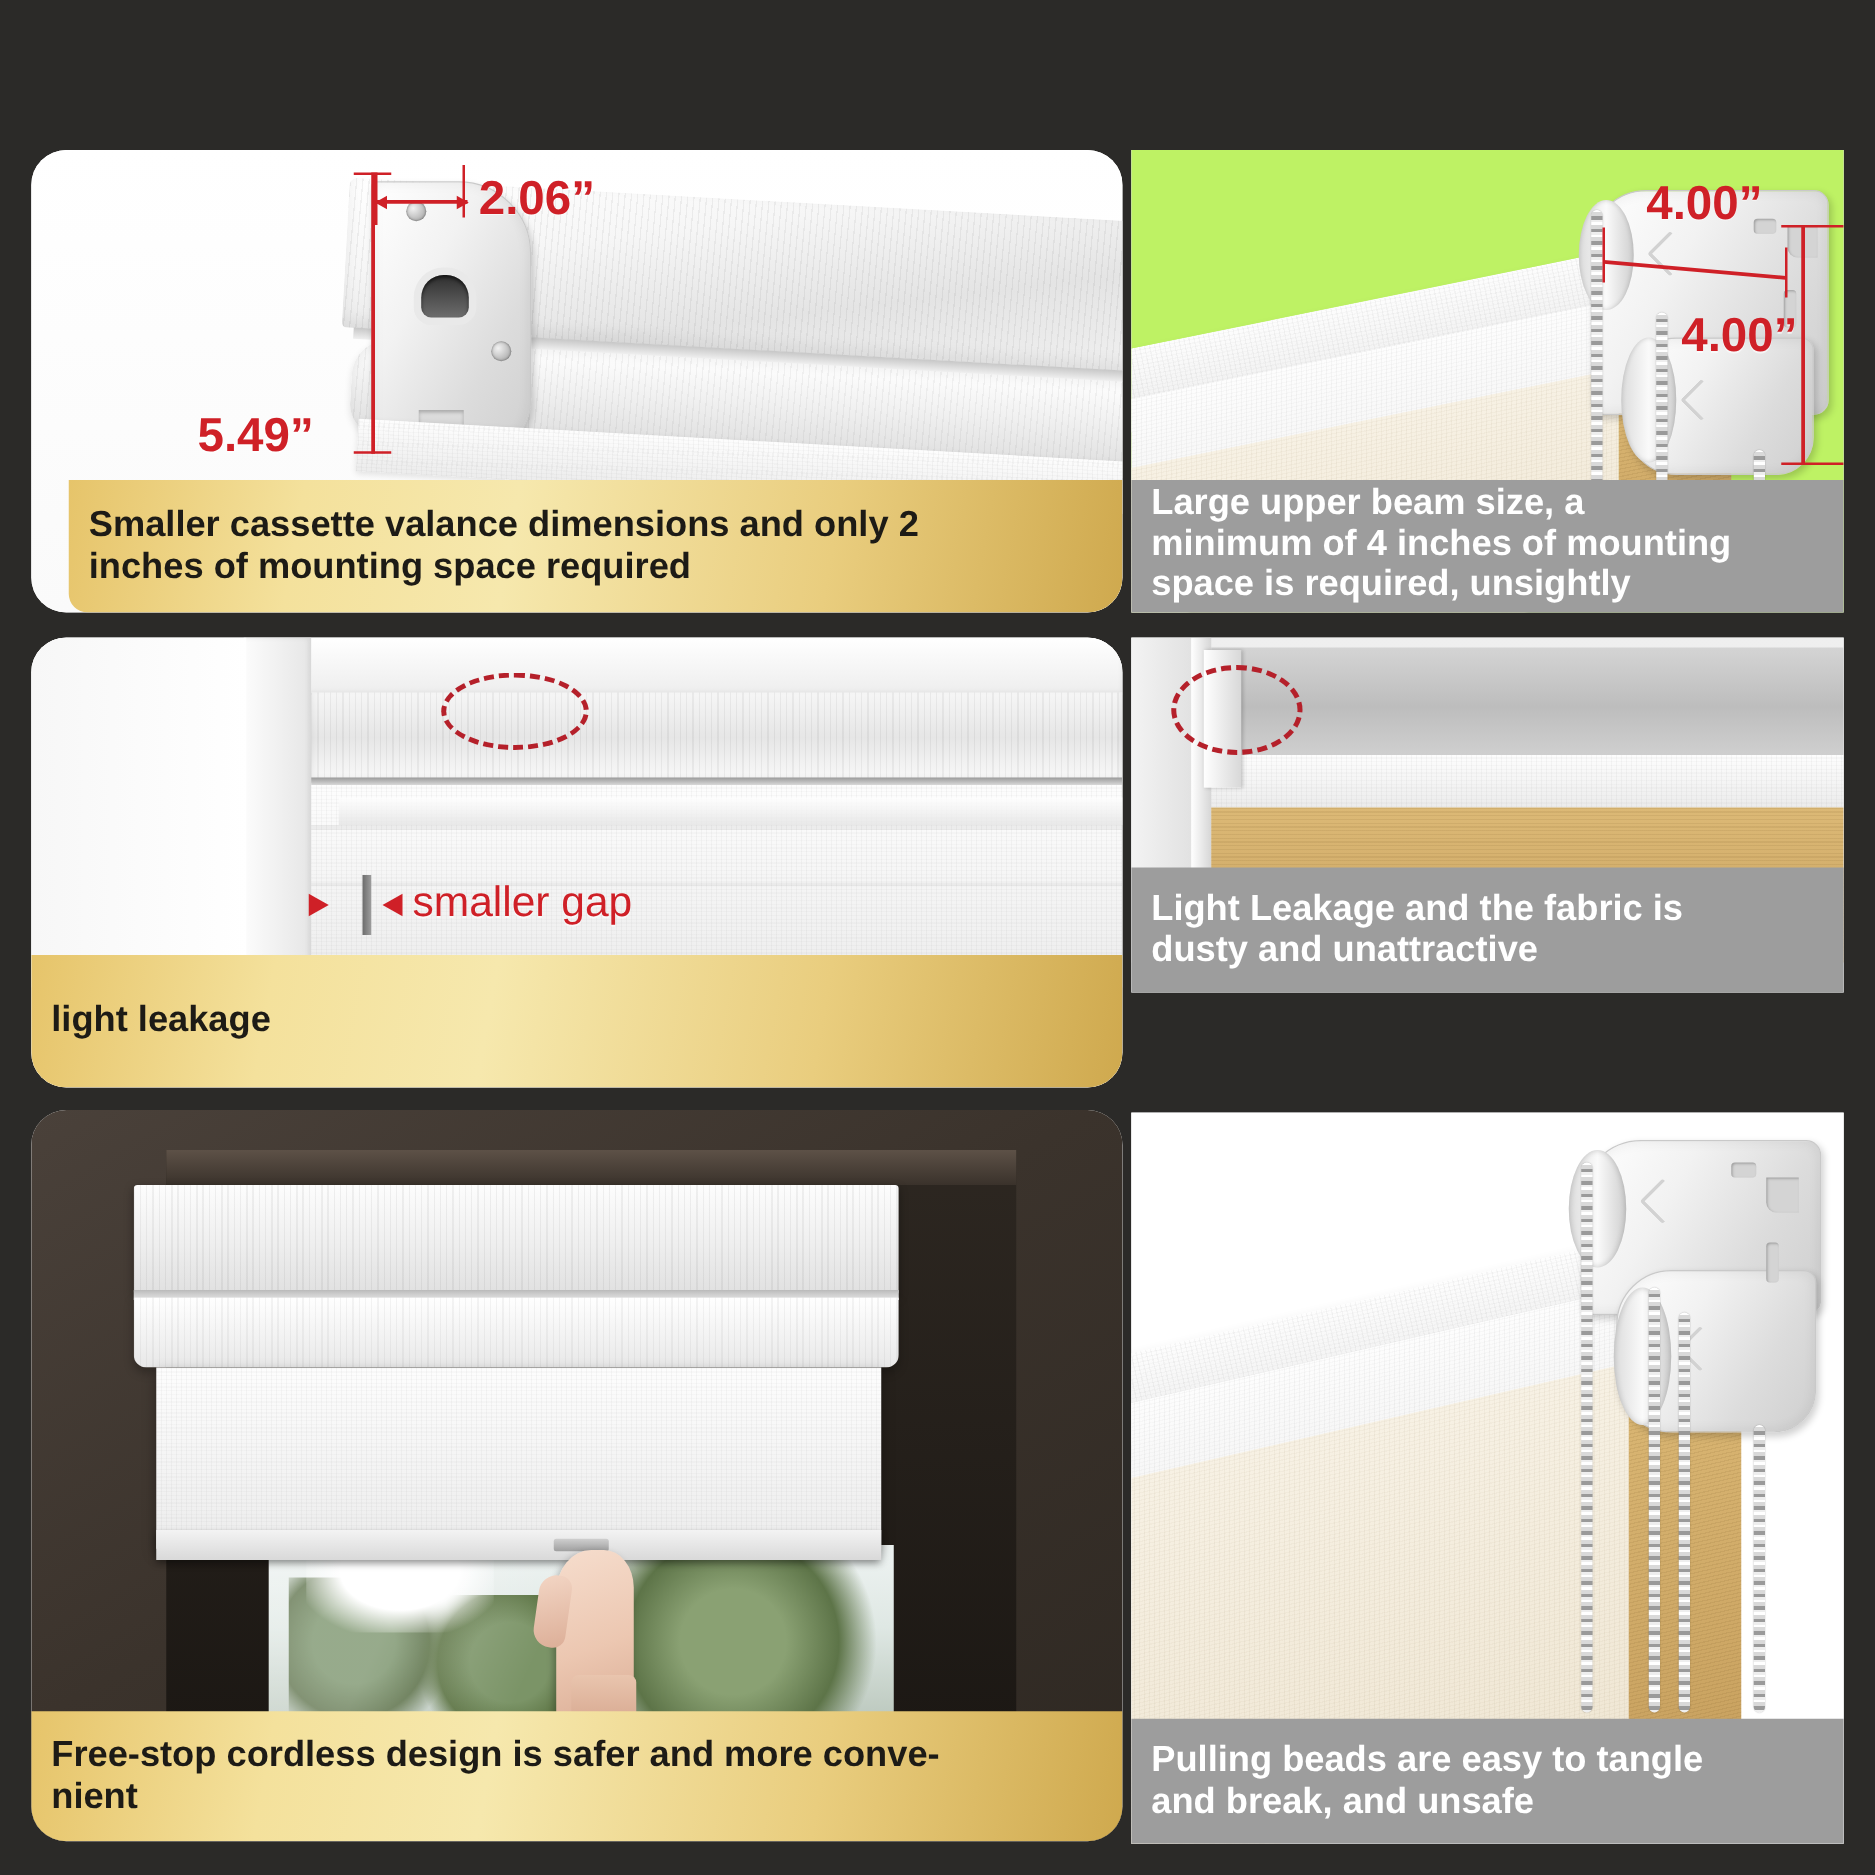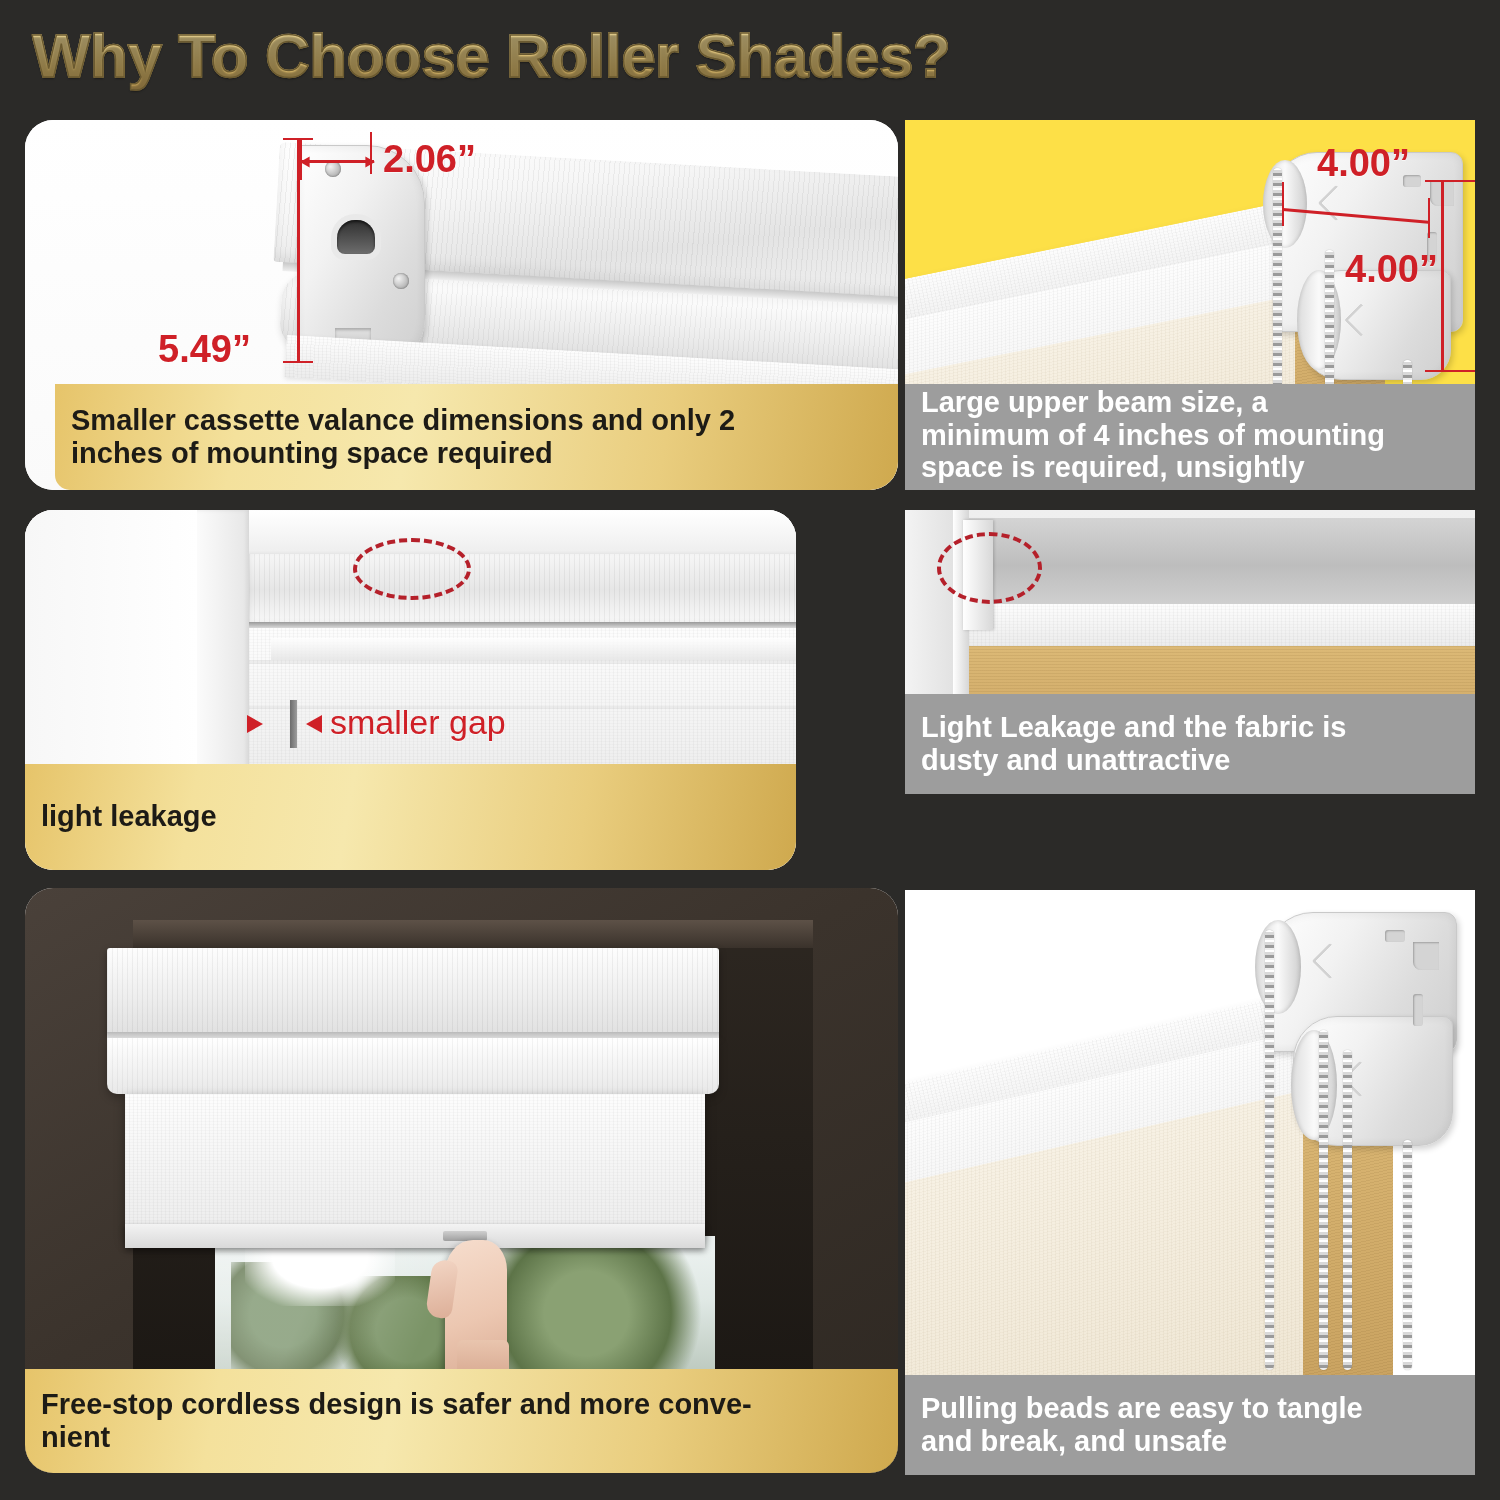--- a/index.html
+++ b/index.html
@@ -97,21 +97,20 @@
     box-shadow:inset 0 0 10px rgba(0,0,0,.07), 2px 3px 6px rgba(0,0,0,.18);
   }
   .slot { position:absolute; background:#d4d4d4; border-radius:3px;
           box-shadow:inset 1px 1px 2px rgba(0,0,0,.25); }
 </style>
 </head>
 <body>
 
 <div class="page">
 
-  <div class="title">Why To Choose Roller Shades?</div>
 
   <div class="panel left" style="left:25px; top:120px; width:873px; height:370px;">
     <div class="art" style="background:linear-gradient(180deg,#ffffff,#fafafa);">
 
       <div style="
         position:absolute; left:255px; top:22px; width:720px; height:120px;
         transform:rotate(3.2deg); transform-origin:left top;
         border-radius:6px 10px 8px 4px;
         background:
           repeating-linear-gradient(92deg, rgba(0,0,0,.05) 0 1px, rgba(0,0,0,0) 1px 5px),
@@ -175,21 +174,21 @@
       <div class="dim-label" style="left:133px; top:208px; font-size:38px;">5.49”</div>
     </div>
 
     <div class="cap gold" style="height:106px; flex-direction:column; justify-content:center;margin-left:30px;">
       <span>Smaller cassette valance dimensions and only 2</span>
       <span>inches of mounting space required</span>
     </div>
   </div>
 
   <div class="panel right" style="left:905px; top:120px; width:570px; height:370px;">
-    <div class="art" style="background:#fde047;">
+    <div class="art" style="background:#bef264;">
 
       <div class="fabric-white" style="
         position:absolute; left:-40px; top:70px; width:480px; height:66px;
         transform:rotate(-11.5deg); transform-origin:right center;
         border-radius:10px; box-shadow:0 4px 8px rgba(0,0,0,.10);"></div>
 
       <div class="fabric-white" style="
         position:absolute; left:-60px; top:120px; width:450px; height:180px;
         transform:skewY(-11.5deg); transform-origin:right top;"></div>
 
@@ -247,21 +246,21 @@
       <div class="dim-label" style="left:440px; top:128px; font-size:38px;">4.00”</div>
     </div>
 
     <div class="cap gray" style="height:106px; flex-direction:column; justify-content:center; padding-top:6px;">
       <span>Large upper beam size, a</span>
       <span>minimum of 4 inches of mounting</span>
       <span>space is required, unsightly</span>
     </div>
   </div>
 
-  <div class="panel left" style="left:25px; top:510px; width:771px; height:360px;padding-left:32px;">
+  <div class="panel left" style="left:25px; top:510px; width:873px; height:360px;padding-left:32px;">
     <div class="art" style="background:linear-gradient(180deg,#fbfbfb,#f2f2f2);">
 
       <div style="
         position:absolute; left:170px; top:0; width:703px; height:46px;
         background:linear-gradient(180deg,#ffffff,#ededed);
         box-shadow:inset 0 -2px 4px rgba(0,0,0,.07);"></div>
       <div style="
         position:absolute; left:170px; top:0; width:54px; height:280px;
         background:linear-gradient(90deg,#fcfcfc,#e6e6e6);
         box-shadow:inset -2px 0 4px rgba(0,0,0,.08);"></div>

